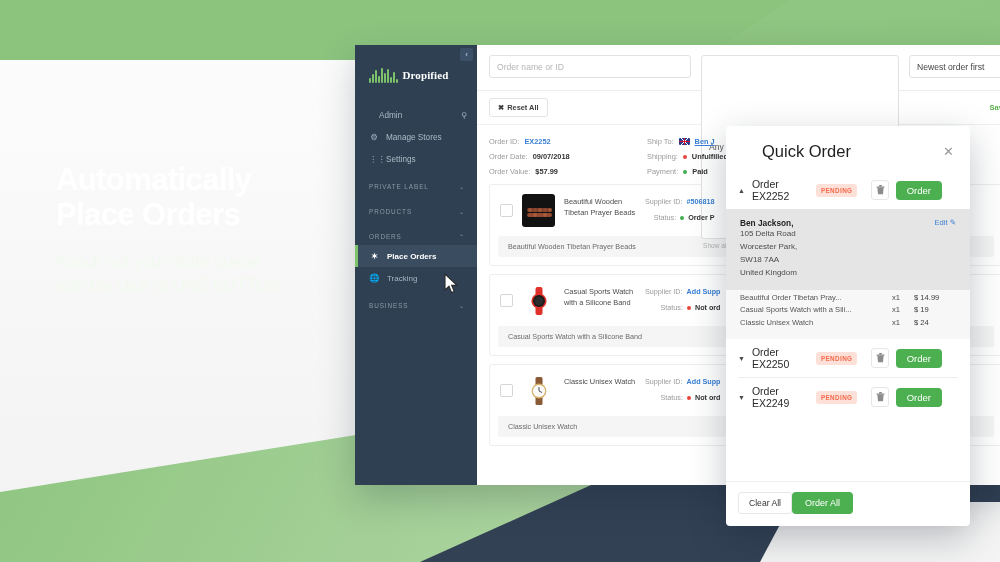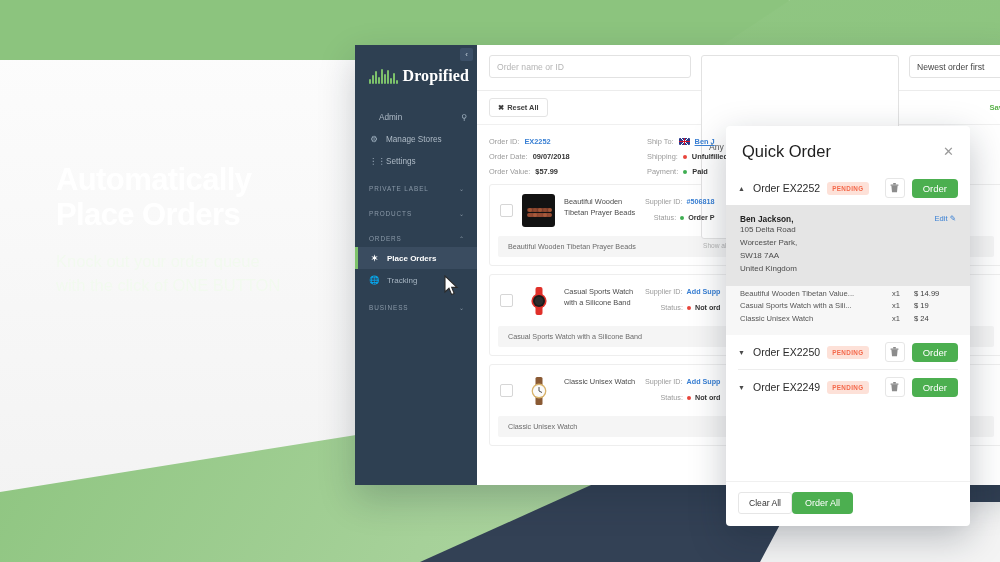--- a/index.html
+++ b/index.html
@@ -72,21 +72,21 @@
     position: absolute; right: 4px; top: 3px; width: 13px; height: 13px;
     background: #3c5068; color: #c6d2dd; font-size: 8px;
     display: flex; align-items: center; justify-content: center;
     border-radius: 2px; cursor: pointer;
   }
   .brand { display: flex; align-items: center; gap: 5px; padding: 22px 0 0 14px; }
   .brand-mark { display: flex; align-items: flex-end; gap: 1.3px; height: 16px; }
   .brand-mark i { display: block; width: 1.7px; background: #7dc26b; border-radius: 1px; }
   .brand-text {
     color: #ffffff; font-family: "Liberation Serif", serif;
-    font-size: 16px; font-weight: 700; letter-spacing: .1px; text-align: right;
+    font-size: 11px; font-weight: 700; letter-spacing: .1px; text-align: right;
   }
   .nav { margin-top: 22px; }
   .nav-row {
     display: flex; align-items: center; gap: 7px;
     padding: 6px 10px 6px 14px; font-size: 8.2px; color: #aebac6;
     position: relative;
   }
   .nav-row .ico { width: 10px; text-align: center; font-size: 8.5px; color: #9fb0bf; flex: 0 0 10px; }
   .nav-row.admin { padding-left: 24px; justify-content: space-between; }
   .nav-row.admin .lbl { font-size: 8.2px; }
@@ -205,26 +205,26 @@
   .quick {
     position: absolute; left: 726px; top: 126px; width: 244px; height: 400px;
     background: #ffffff; border-radius: 4px;
     box-shadow: 0 12px 36px rgba(20,30,45,.26);
     display: flex; flex-direction: column; overflow: hidden;
   }
   .quick-head {
     display: flex; align-items: center; justify-content: space-between;
     padding: 16px 16px 10px 16px;
   }
-  .quick-title { font-size: 16.5px; color: #1f1f1f; font-weight: 400; }
+  .quick-title { font-size: 16.5px; color: #1f1f1f; font-weight: 400; margin-left: 20px; }
   .quick-close { font-size: 13px; color: #9a9a9a; line-height: 1; }
   .quick-body { flex: 1; overflow: hidden; }
   .qo-row {
     display: flex; align-items: center; gap: 7px;
-    padding: 7px 12px 7px 12px;
+    padding: 7px 28px 7px 12px;
   }
   .qo-caret { font-size: 7px; color: #4a4a4a; width: 8px; }
   .qo-label { font-size: 10.5px; color: #2b2b2b; }
   .badge {
     background: #fde1d8; color: #f4694b; font-size: 6.3px; font-weight: 700;
     letter-spacing: .4px; padding: 3px 5px; border-radius: 3px;
   }
   .qo-spacer { flex: 1; }
   .icon-btn {
     width: 18px; height: 18px; border: 1px solid #e6e6e6; border-radius: 3px;
@@ -541,21 +541,21 @@
           </span>
         </div>
         <div class="addr-line">105 Delta Road</div>
         <div class="addr-line">Worcester Park,</div>
         <div class="addr-line">SW18 7AA</div>
         <div class="addr-line">United Kingdom</div>
       </div>
 
       <div class="items">
         <div class="item-row">
-          <span class="item-name">Beautiful Wooden Tibetan Value...</span>
+          <span class="item-name">Beautiful Order Tibetan Pray...</span>
           <span class="item-qty">x1</span>
           <span class="item-price">$ 14.99</span>
         </div>
         <div class="item-row">
           <span class="item-name">Casual Sports Watch with a Sili...</span>
           <span class="item-qty">x1</span>
           <span class="item-price">$ 19</span>
         </div>
         <div class="item-row">
           <span class="item-name">Classic Unisex Watch</span>

